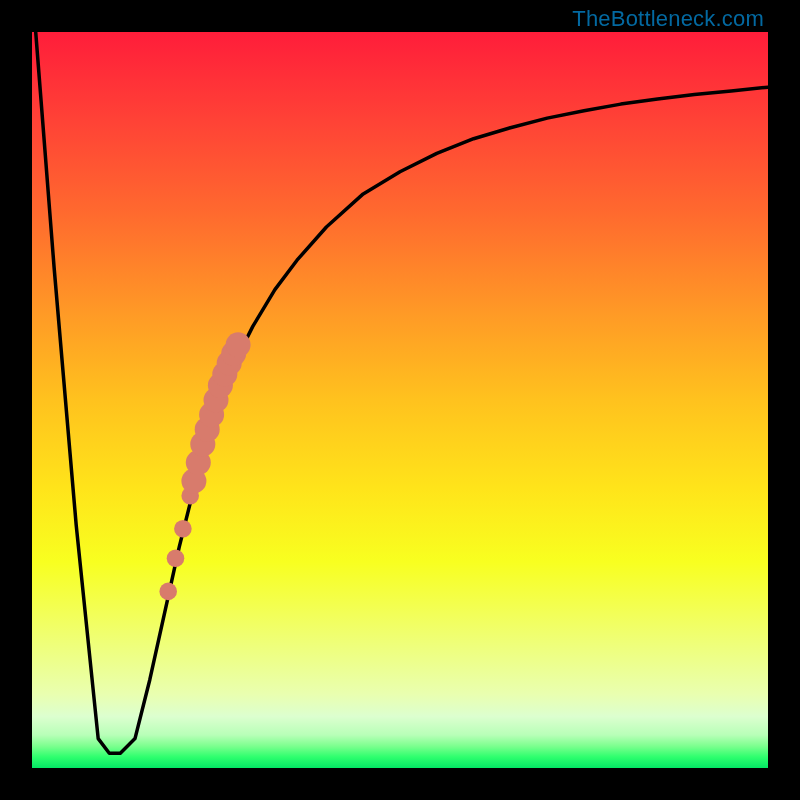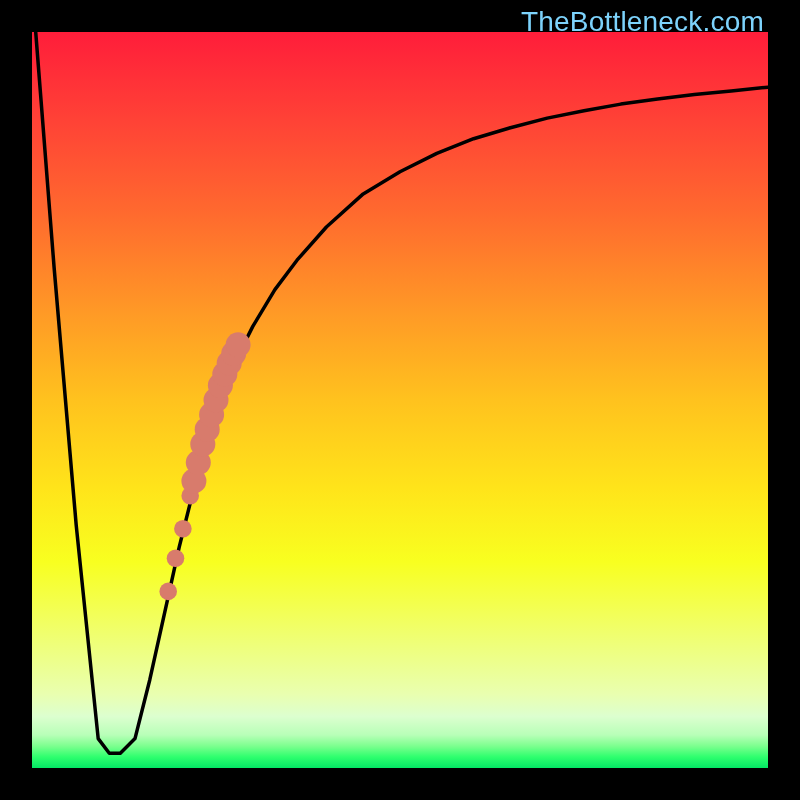--- a/index.html
+++ b/index.html
@@ -37,22 +37,22 @@
       #b8ffb8 95.5%,
       #7dff8f 97%,
       #2eff6e 98.5%,
       #04e765 100%
     );
   }
   .attribution {
     position: absolute;
     top: 6px;
     right: 36px;
-    color: #7dd3fc;
-    font-size: 28px;
+    color: #0369a1;
+    font-size: 22px;
     font-weight: 500;
     letter-spacing: 0.2px;
     z-index: 5;
   }
   svg.curve {
     position: absolute;
     left: 0;
     top: 0;
     width: 736px;
     height: 736px;

